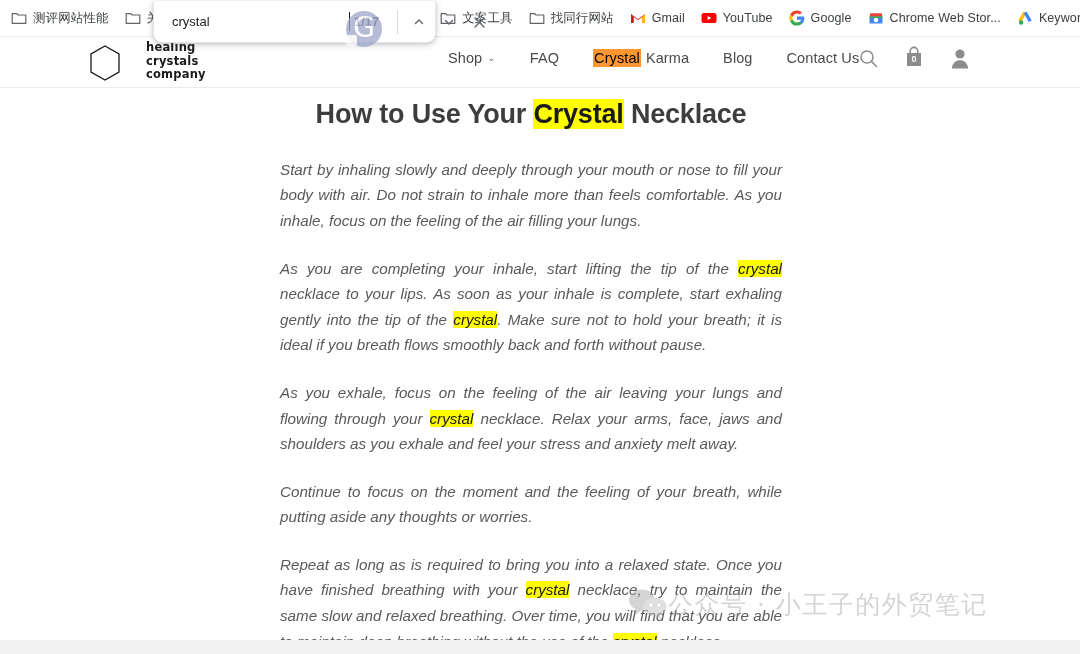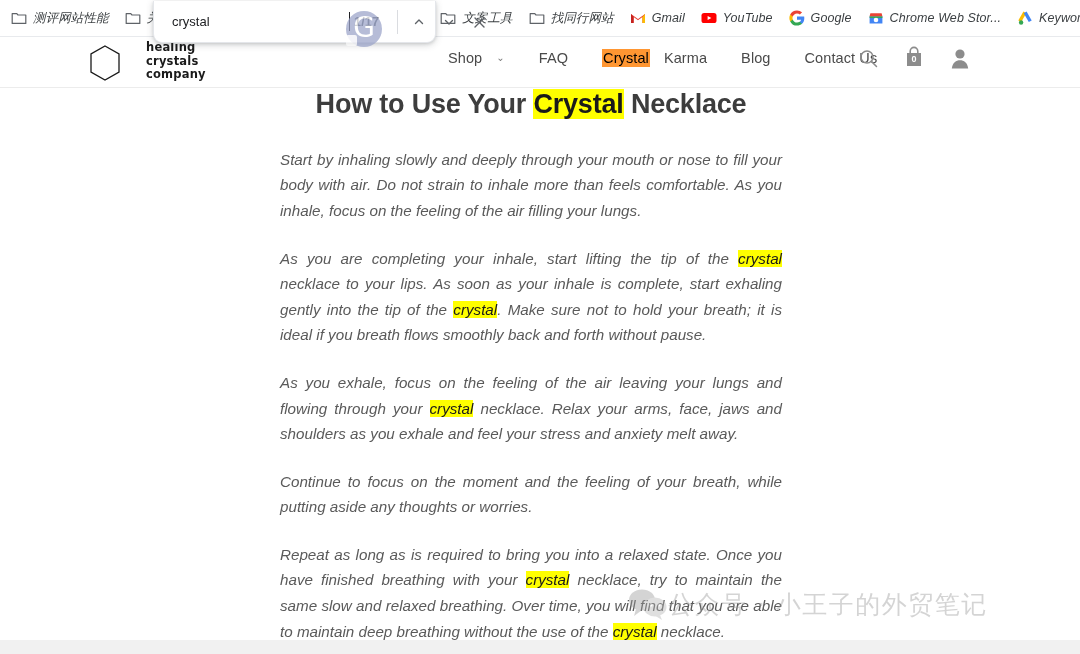--- a/index.html
+++ b/index.html
@@ -19,21 +19,20 @@
     width: 1080px;
     height: 37px;
     background: #ffffff;
     border-bottom: 1px solid #e8eaed;
     display: flex;
     align-items: center;
     padding-left: 4px;
     gap: 2px;
     overflow: hidden;
     white-space: nowrap;
-    font-style: italic;
   }
   .bm-item {
     display: flex;
     align-items: center;
     gap: 6px;
     padding: 4px 7px;
     border-radius: 4px;
     font-size: 12.5px;
     color: #3c4043;
     flex: 0 0 auto;
@@ -171,21 +170,21 @@
     display: flex;
     align-items: center;
     gap: 34px;
   }
   .nav-item {
     font-size: 14.5px;
     color: #4a4a4a;
     letter-spacing: .1px;
     display: flex;
     align-items: center;
-    gap: 14px;
+    gap: 5px;
     white-space: nowrap;
   }
   .nav-chev { font-size: 10px; color: #7a7a7a; line-height: 1; }
   .hl-active { background: #ff9632; color: #000; padding: 1px 1px; }
 
   .header-icons {
     position: absolute;
     right: 108px; top: 8px;
     display: flex;
     align-items: center;
@@ -209,21 +208,21 @@
     left: 280px;
     width: 502px;
   }
   .article h1 {
     font-family: "Liberation Sans", sans-serif;
     font-size: 27px;
     font-weight: 700;
     color: #3d3d3d;
     text-align: center;
     letter-spacing: -.2px;
-    margin-top: 0;
+    margin-top: 10px;
     margin-bottom: 25px;
     line-height: 1.25;
   }
   .article p {
     font-size: 15.2px;
     line-height: 25.6px;
     color: #5a5a5a;
     text-align: justify;
     margin-bottom: 22px;
     letter-spacing: 0px;

